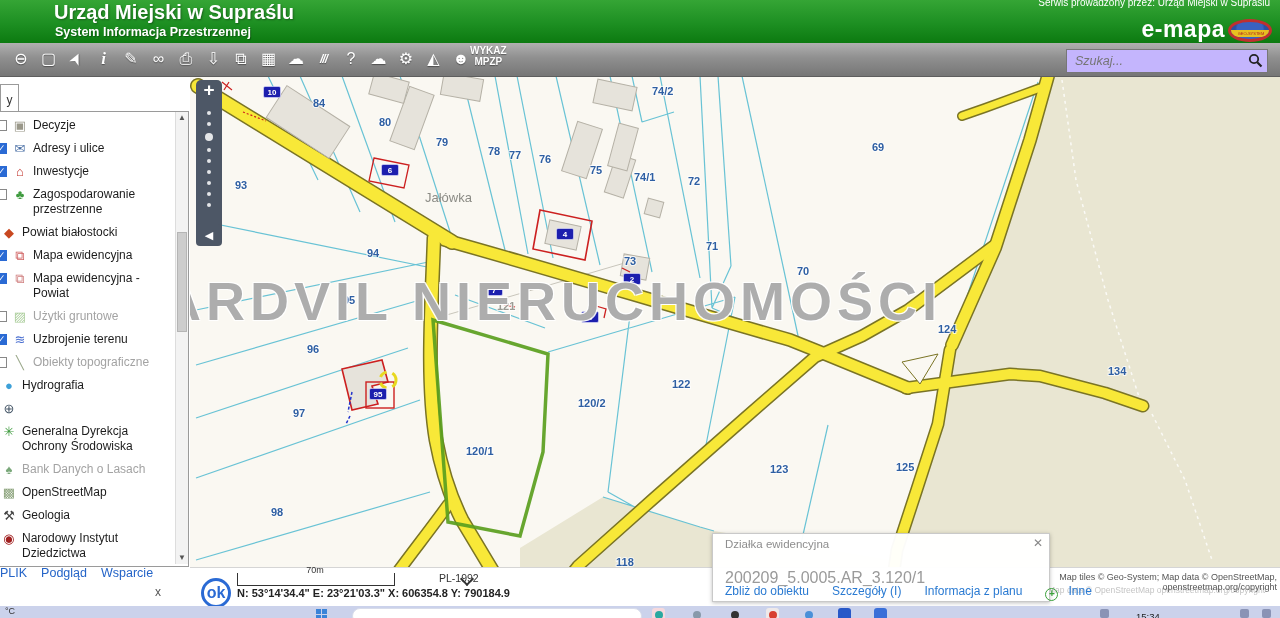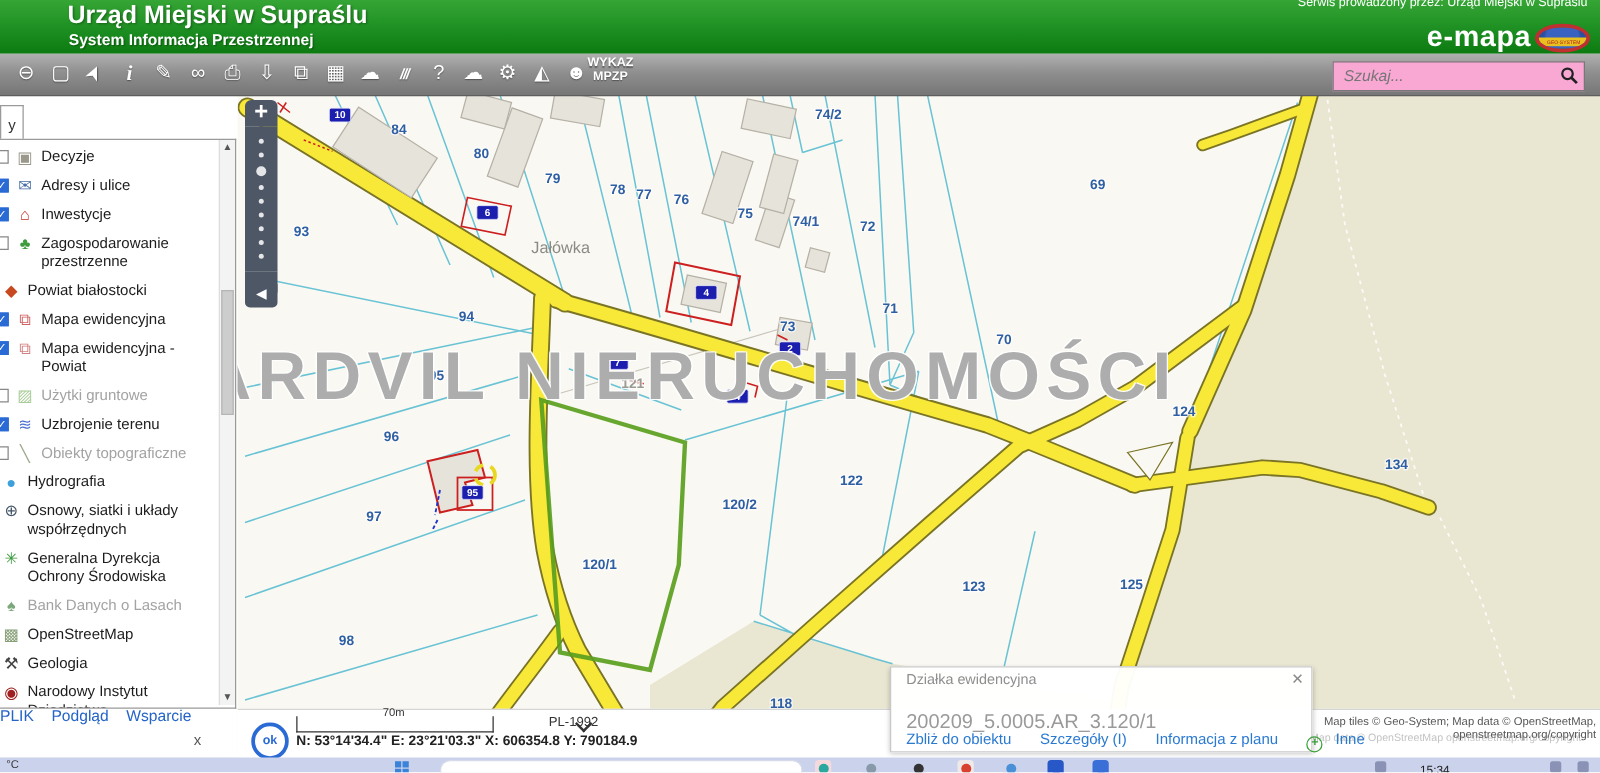--- a/index.html
+++ b/index.html
@@ -11,21 +11,21 @@
   #hdr-note{position:absolute;right:10px;top:-3px;color:#fff;font-size:10px;}
   #brand{position:absolute;right:55px;top:16px;color:#fff;font-size:23px;font-weight:bold;letter-spacing:.5px;}
   #globe{position:absolute;right:8px;top:19px;width:44px;height:23px;border-radius:50%;background:radial-gradient(circle at 50% 45%,#3a62c0 0 60%,#2c4fa0 70%);border:3px solid #c03030;box-sizing:border-box;overflow:hidden;}
   #globe .band{position:absolute;left:0;top:8px;width:40px;height:7px;background:#e8c020;font-size:4px;color:#b02020;text-align:center;line-height:7px;overflow:hidden;}
   
   #toolbar{position:absolute;left:0;top:43px;width:1280px;height:33px;background:linear-gradient(#b0b0b0,#8f8f8f 45%,#767676);border-bottom:1px solid #5e5e5e;z-index:20;}
   .tb-icon{position:absolute;top:4px;width:26px;height:24px;color:#fff;font-size:16px;text-align:center;line-height:24px;text-shadow:0 1px 1px rgba(0,0,0,.4);cursor:pointer;}
   .tb-icon.serif{font-family:"Liberation Serif",serif;font-style:italic;font-weight:bold;font-size:17px;}
   .tb-icon.small{font-size:12px;letter-spacing:-1px;font-style:italic;font-weight:bold;}
   #wykaz{position:absolute;left:470px;top:45px;color:#fff;font-size:10px;font-weight:bold;line-height:11px;text-align:center;cursor:pointer;text-shadow:0 1px 1px rgba(0,0,0,.4);z-index:21;}
-  #search-wrap{position:absolute;right:12px;top:49px;width:200px;height:22px;background:#f9a8d4;border:1px solid #777;z-index:21;}
+  #search-wrap{position:absolute;right:12px;top:49px;width:200px;height:22px;background:#c4b5fd;border:1px solid #777;z-index:21;}
   #search-input{position:absolute;left:6px;top:2px;width:168px;height:16px;border:none;outline:none;font-style:italic;font-size:12.5px;color:#666;font-family:"Liberation Sans",sans-serif;background:transparent;}
   #search-mag{position:absolute;right:4px;top:3px;width:15px;height:15px;}
   
   #mapsvg{position:absolute;left:190px;top:76px;z-index:1;}
   #watermark{position:absolute;left:162px;top:270px;width:1120px;z-index:2;font-size:54px;font-weight:800;letter-spacing:5px;white-space:nowrap;color:rgba(122,122,122,.62);text-shadow:1px 1px 0 rgba(255,255,255,.9),-1px -1px 0 rgba(255,255,255,.9),1px -1px 0 rgba(255,255,255,.9),-1px 1px 0 rgba(255,255,255,.9);pointer-events:none;}
   .plbl{font:bold 11px "Liberation Sans",sans-serif;fill:#2e5fa3;paint-order:stroke;stroke:rgba(255,255,255,.7);stroke-width:2px;}
   .plbl.gray{fill:#9b9b94;}
   .town{font:13px "Liberation Sans",sans-serif;fill:#8b8b85;}
   .mk-t{font:bold 8px "Liberation Sans",sans-serif;fill:#fff;text-anchor:middle;}
   
@@ -51,21 +51,21 @@
   .slab{font-size:12px;line-height:15px;color:#1c1c1c;}
   .slab.gray{color:#a3a3a3;}
   #side-scroll{position:absolute;right:0;top:0;width:12px;height:452px;background:#f3f3f3;border-left:1px solid #ddd;}
   #side-scroll .arr{position:absolute;left:0;width:12px;height:12px;font-size:8px;color:#555;text-align:center;line-height:12px;cursor:pointer;}
   #sthumb{position:absolute;left:1px;top:120px;width:10px;height:100px;background:#cdcdcd;border:1px solid #b5b5b5;box-sizing:border-box;cursor:pointer;}
   #side-links{position:absolute;left:0;top:490px;width:188px;font-size:12.5px;}
   #side-links span{color:#2464c8;margin-right:14px;cursor:pointer;}
   #side-close{position:absolute;left:155px;top:509px;font-size:12px;color:#555;cursor:pointer;}
   
   #statusbar{position:absolute;left:190px;top:567px;width:1090px;height:39px;background:#fff;border-top:1px solid #d5d5d5;z-index:4;}
-  #okbtn{position:absolute;left:11px;top:10px;width:24px;height:24px;border:3px solid #2a6ad4;border-radius:50%;background:#fff;color:#2a6ad4;font-size:10px;font-weight:bold;text-align:center;line-height:24px;cursor:pointer;z-index:8;}
+  #okbtn{position:absolute;left:11px;top:10px;width:24px;height:24px;border:3px solid #2a6ad4;border-radius:50%;background:#fff;color:#2a6ad4;font-size:16px;font-weight:bold;text-align:center;line-height:24px;cursor:pointer;z-index:8;}
   #scalebar{position:absolute;left:47px;top:5px;width:156px;height:12px;border-left:1px solid #333;border-right:1px solid #333;border-bottom:1px solid #333;}
   #scalelab{position:absolute;left:47px;top:-3px;width:156px;text-align:center;font-size:9px;color:#333;}
   #crs{position:absolute;left:218px;top:4px;font-size:10.5px;color:#333;padding-left:31px;}
   #crs-chev{position:absolute;left:272px;top:6px;width:8px;height:8px;border-right:2px solid #333;border-bottom:2px solid #333;transform:rotate(45deg);cursor:pointer;}
   #coords{position:absolute;left:47px;top:19px;font-size:11px;font-weight:bold;color:#222;}
   
   #popup{position:absolute;left:712px;top:533px;width:336px;height:67px;background:rgba(255,255,255,.97);border:1px solid #c9c9c9;box-shadow:0 1px 4px rgba(0,0,0,.25);z-index:7;font-size:12px;}
   #pp-title{position:absolute;left:12px;top:4px;color:#8e8e8e;font-size:11.5px;}
   #pp-close{position:absolute;right:6px;top:2px;color:#888;font-size:12px;cursor:pointer;}
   #pp-main{position:absolute;left:12px;top:19px;color:#555;font-size:12.5px;white-space:nowrap;}
@@ -338,21 +338,20 @@
             <span class="slab gray">Obiekty topograficzne</span>
           </div>
           <div class="srow group">
             <div class="cb none"></div>
             <span class="sicon" style="color: rgb(61, 160, 216);">●</span>
             <span class="slab">Hydrografia</span>
           </div>
           <div class="srow group">
             <div class="cb none"></div>
             <span class="sicon" style="color: rgb(68, 85, 102);">⊕</span>
-            <span class="slab">Osnowy, siatki i układy współrzędnych</span>
           </div>
           <div class="srow group">
             <div class="cb none"></div>
             <span class="sicon" style="color: rgb(63, 155, 63);">✳</span>
             <span class="slab">Generalna Dyrekcja Ochrony Środowiska</span>
           </div>
           <div class="srow group">
             <div class="cb none"></div>
             <span class="sicon" style="color: rgb(122, 168, 122);">♠</span>
             <span class="slab gray">Bank Danych o Lasach</span>

